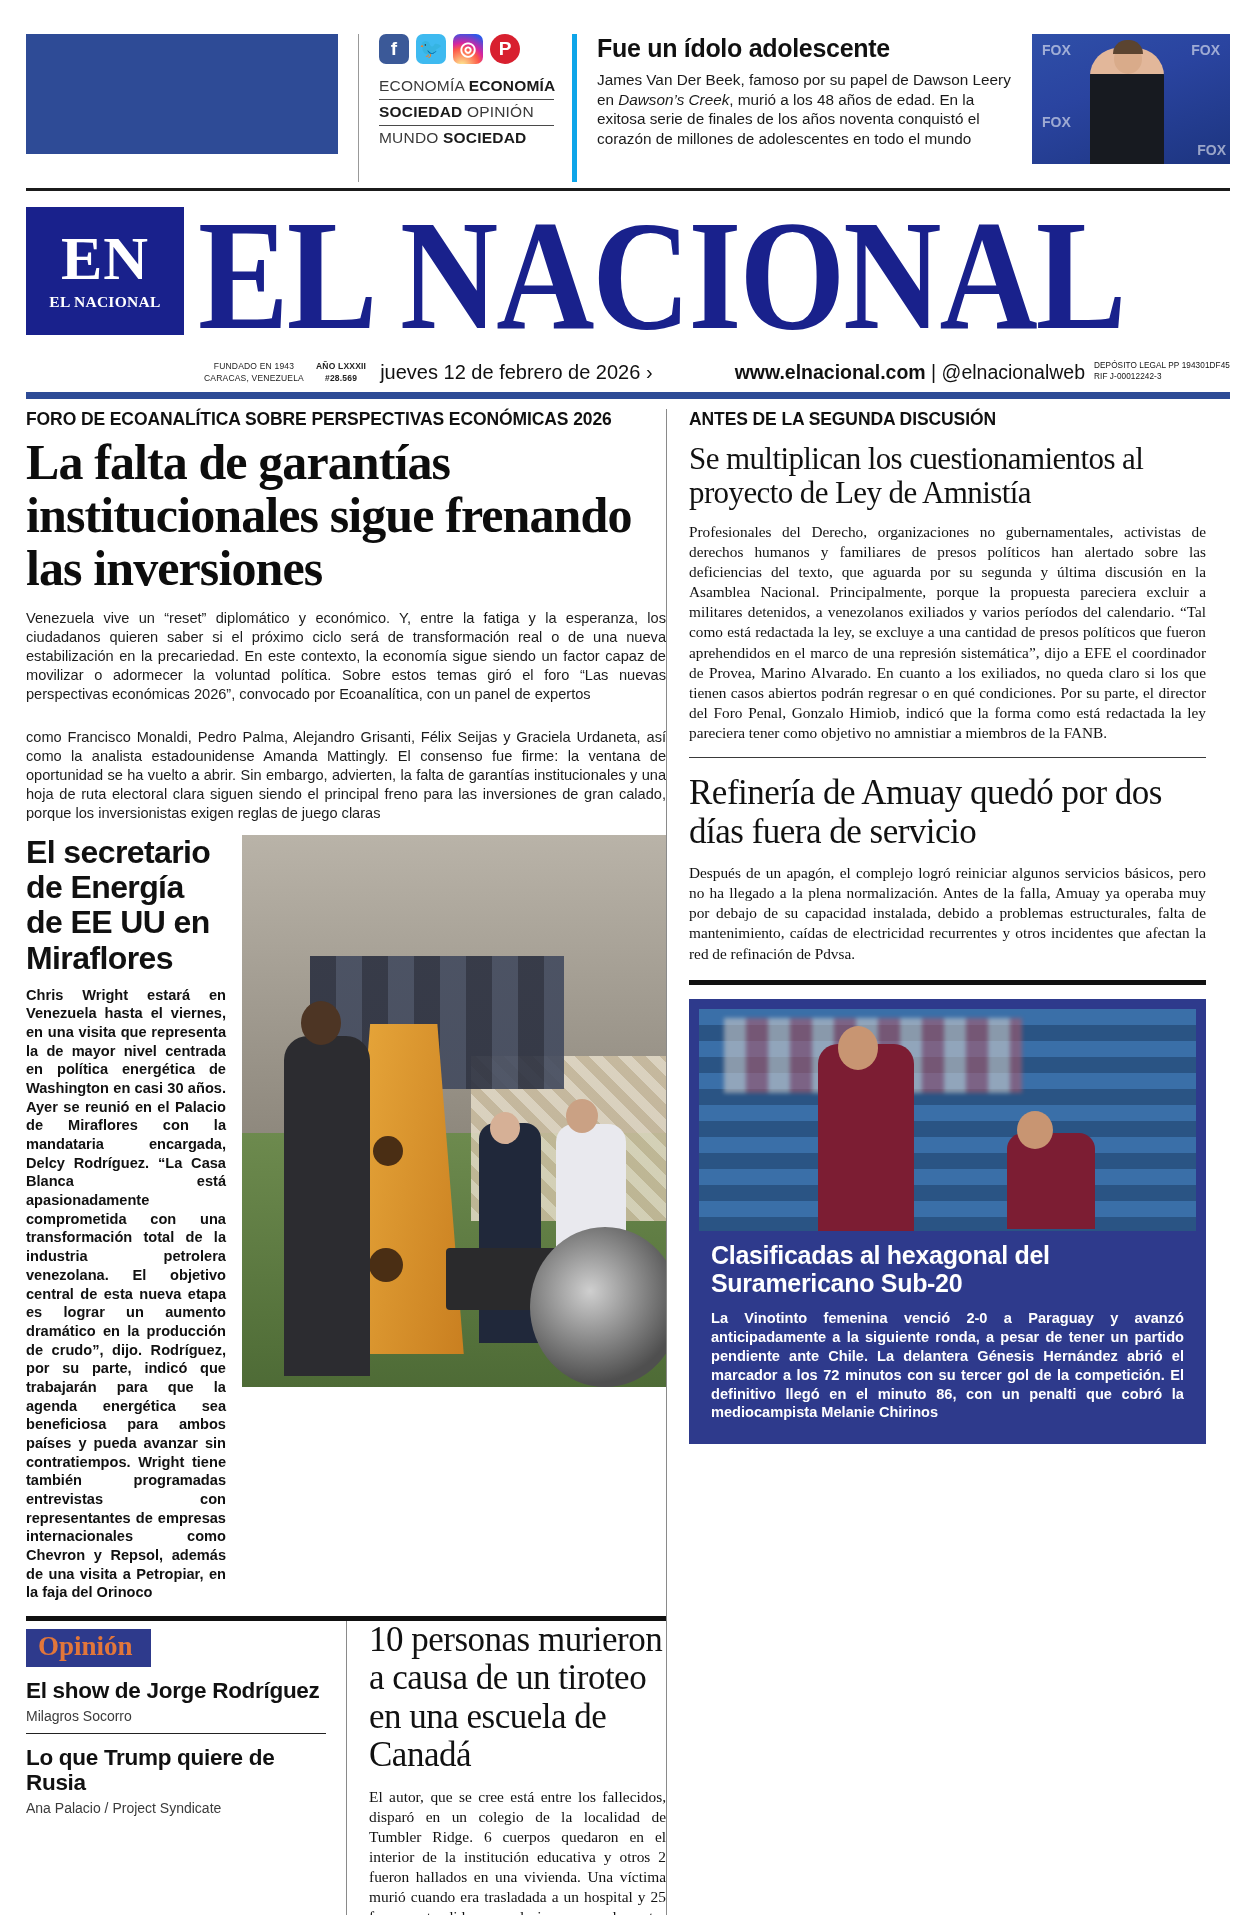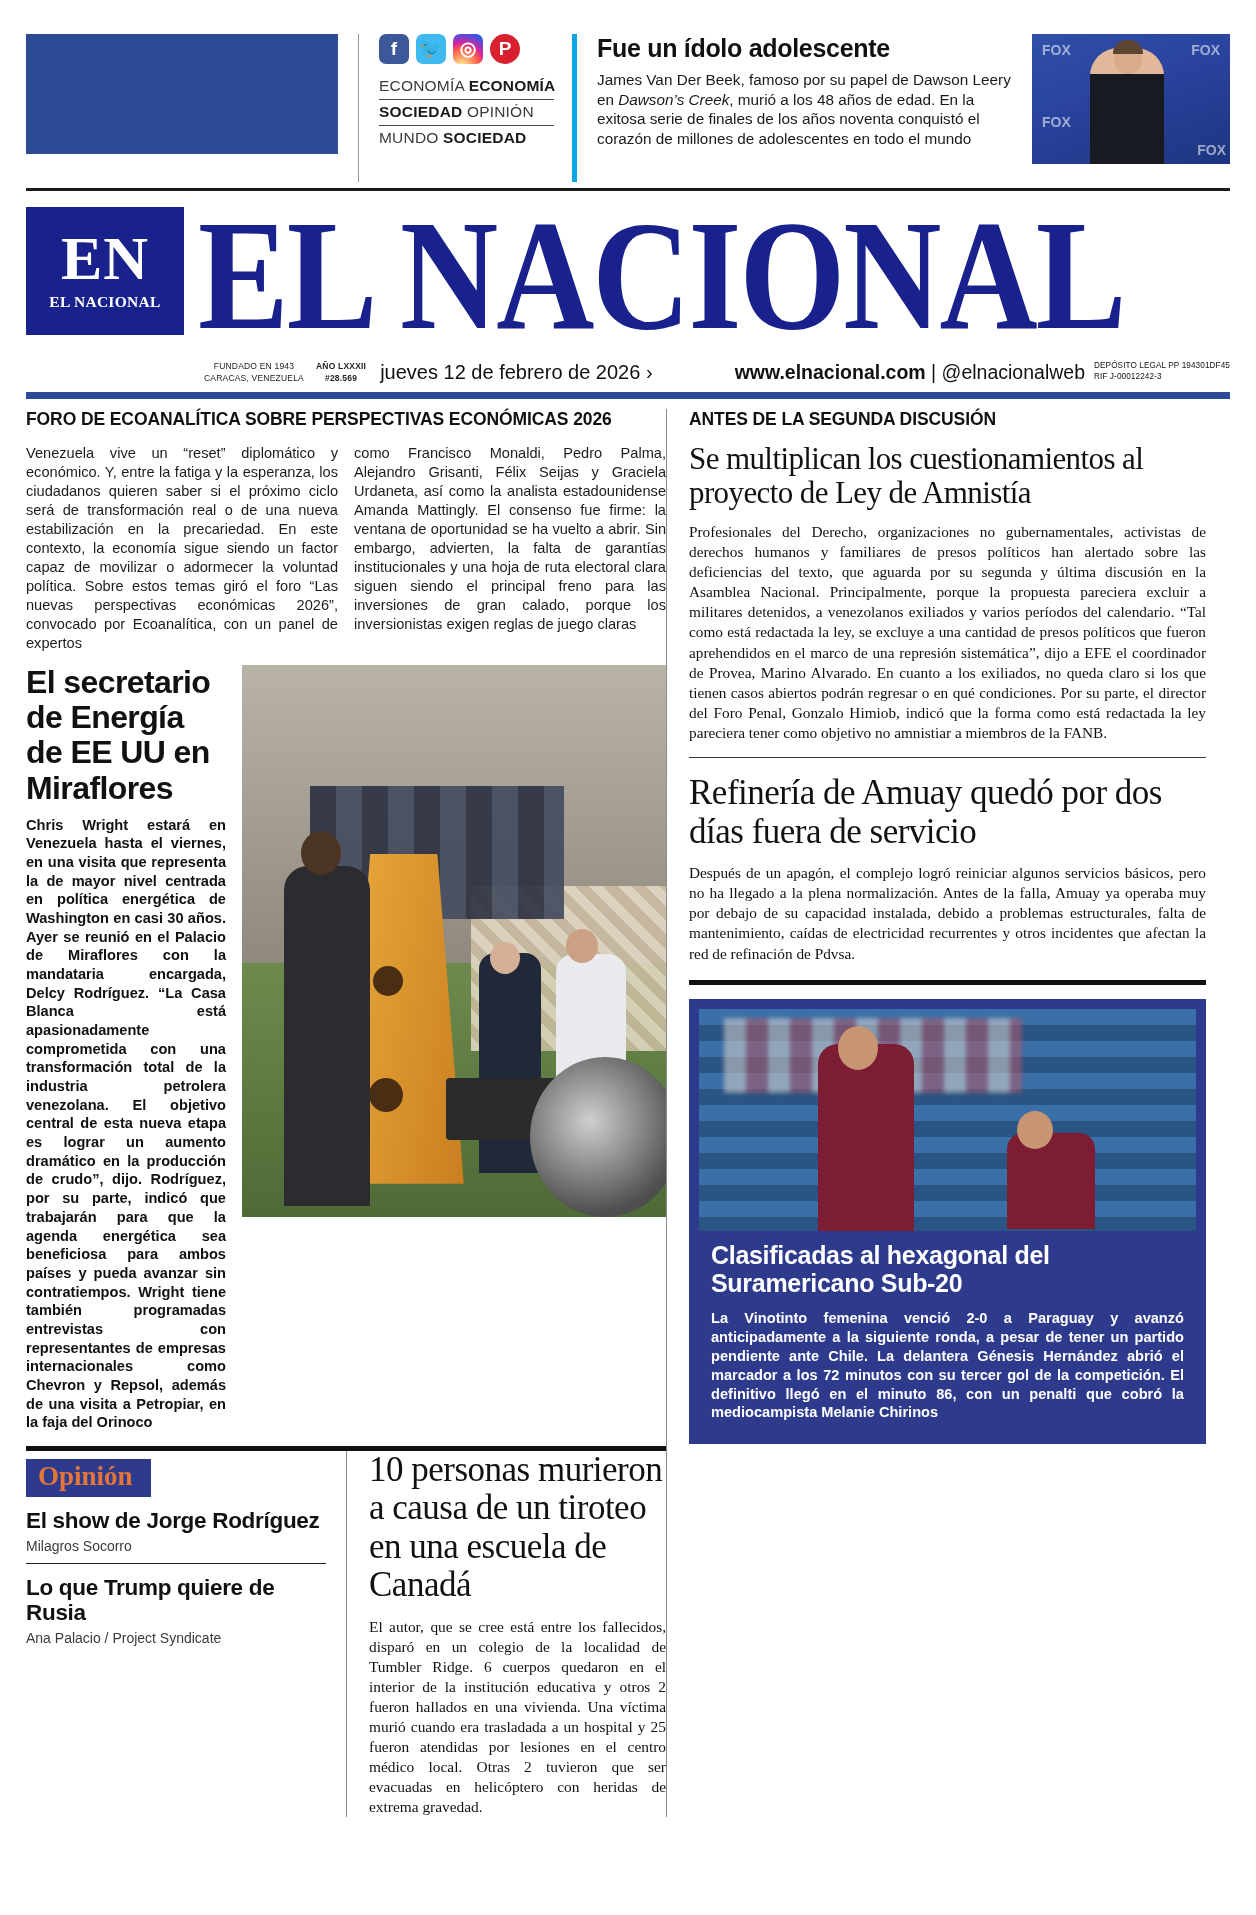--- a/index.html
+++ b/index.html
@@ -71,21 +71,21 @@
   
   .main { display: flex; margin-top: 10px; }
   .col-left { width: 640px; }
   .col-right { width: 540px; margin-left: 0; padding-left: 22px; border-left: 1px solid #8a8a8a; }
 
   .kicker { font-size: 17.5px; font-weight: 800; letter-spacing: -0.1px; color:#111; }
   h1.lead {
     font-family: "Liberation Serif", serif; font-weight: 700; font-size: 50px;
     line-height: 1.06; letter-spacing: -0.9px; margin-top: 6px; color: #0d0d0d;
   }
-  .lead-cols { display: flex; gap: 16px; margin-top: 14px; }
+  .lead-cols { display: flex; gap: 24px; margin-top: 14px; flex-direction: column; }
   .lead-cols p { font-size: 14.6px; line-height: 1.3; text-align: justify; flex: 1; color:#1c1c1c; }
 
   
   .energy { display:flex; margin-top: 12px; }
   .energy-txt { width: 216px; padding-right: 16px; }
   .energy h3 { font-size: 32px; font-weight: 800; line-height: 1.1; letter-spacing:-.6px; }
   .energy p { font-size: 14.6px; line-height: 1.28; font-weight: 700; margin-top: 10px; text-align: justify; }
   .energy-photo { flex: 1; height: 552px; position: relative; overflow: hidden; background:#6d7d62; }
 
   
@@ -225,20 +225,21 @@
       </div>
     </div>
   </div>
 
   <div class="rule-blue"></div>
 
   <div class="main">
 
     <div class="col-left">
       <div class="kicker">FORO DE ECOANALÍTICA SOBRE PERSPECTIVAS ECONÓMICAS 2026</div>
+      <h1 class="lead">La falta de garantías institucionales sigue frenando las inversiones</h1>
       <div class="lead-cols">
         <p>Venezuela vive un “reset” diplomático y económico. Y, entre la fatiga y la esperanza, los ciudadanos quieren saber si el próximo ciclo será de transformación real o de una nueva estabilización en la precariedad. En este contexto, la economía sigue siendo un factor capaz de movilizar o adormecer la voluntad política. Sobre estos temas giró el foro “Las nuevas perspectivas económicas 2026”, convocado por Ecoanalítica, con un panel de expertos</p>
         <p>como Francisco Monaldi, Pedro Palma, Alejandro Grisanti, Félix Seijas y Graciela Urdaneta, así como la analista estadounidense Amanda Mattingly. El consenso fue firme: la ventana de oportunidad se ha vuelto a abrir. Sin embargo, advierten, la falta de garantías institucionales y una hoja de ruta electoral clara siguen siendo el principal freno para las inversiones de gran calado, porque los inversionistas exigen reglas de juego claras</p>
       </div>
 
       <div class="energy">
         <div class="energy-txt">
           <h3>El secretario de Energía de EE UU en Miraflores</h3>
           <p>Chris Wright estará en Venezuela hasta el viernes, en una visita que representa la de mayor nivel centrada en política energética de Washington en casi 30 años. Ayer se reunió en el Palacio de Miraflores con la mandataria encargada, Delcy Rodríguez. “La Casa Blanca está apasionadamente comprometida con una transformación total de la industria petrolera venezolana. El objetivo central de esta nueva etapa es lograr un aumento dramático en la producción de crudo”, dijo. Rodríguez, por su parte, indicó que trabajarán para que la agenda energética sea beneficiosa para ambos países y pueda avanzar sin contratiempos. Wright tiene también programadas entrevistas con representantes de empresas internacionales como Chevron y Repsol, además de una visita a Petropiar, en la faja del Orinoco</p>
         </div>

